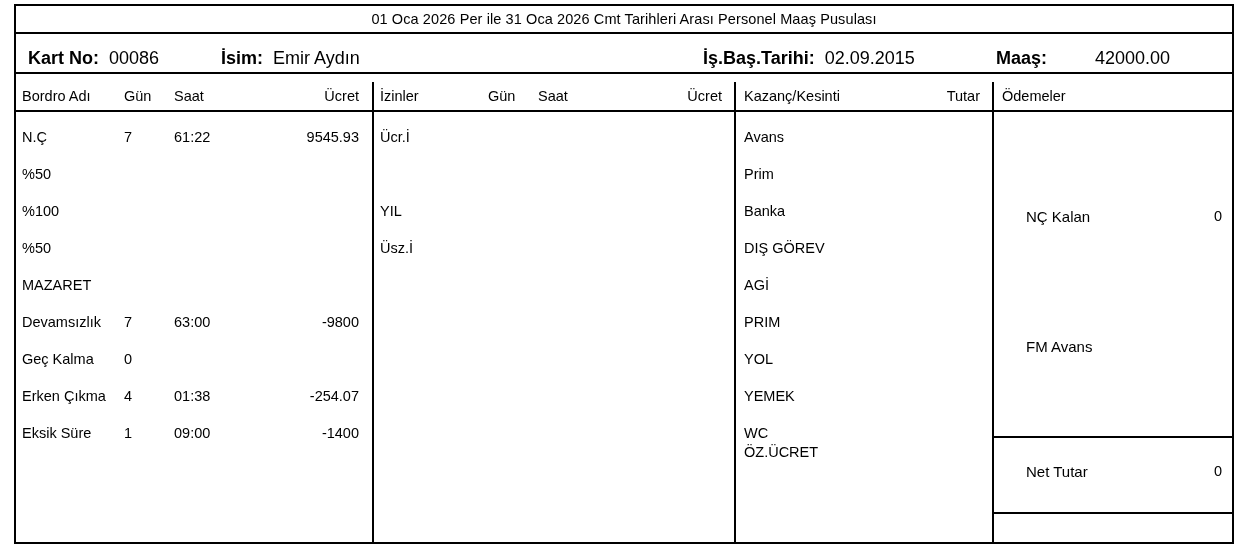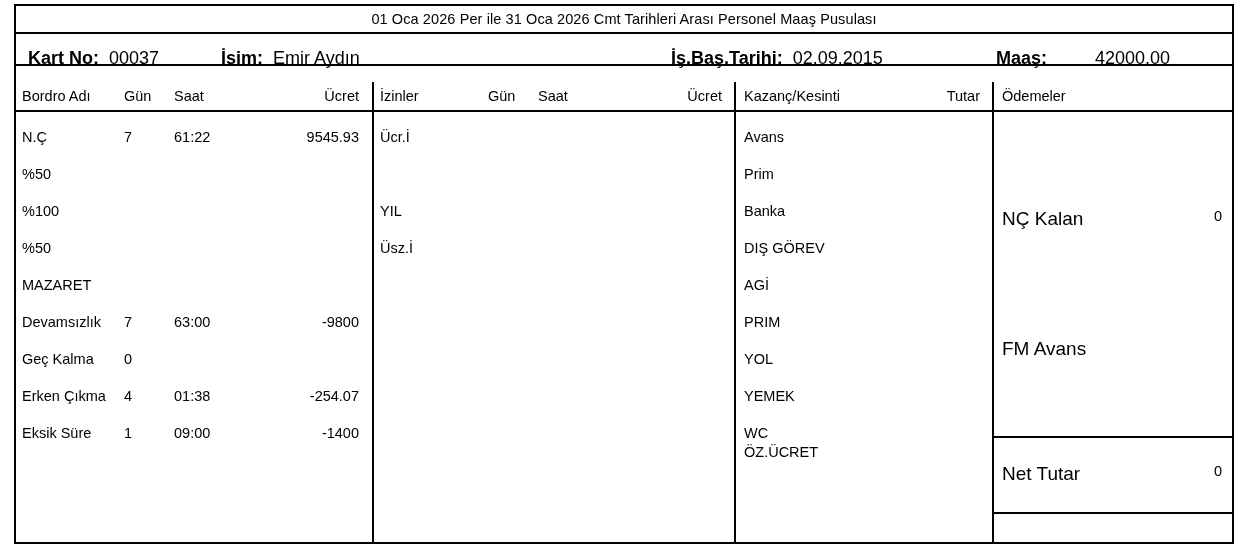--- a/index.html
+++ b/index.html
@@ -45,21 +45,21 @@
     font-size: 14.5px;
     letter-spacing: 0.1px;
     white-space: nowrap;
   }
   
   .info-row {
     position: absolute;
     left: 0;
     top: 28px;
     width: 100%;
-    height: 32px;
+    height: 40px;
     border-bottom: 2px solid #000;
     box-sizing: border-box;
   }
   .info-cell {
     position: absolute;
     top: 0;
     height: 48px;
     display: flex;
     align-items: center;
     white-space: nowrap;
@@ -122,22 +122,23 @@
   .col-right { text-align: right; }
 
   
   .pay-box {
     position: absolute;
     box-sizing: border-box;
     border-top: 2px solid #000;
   }
   .pay-label {
     position: absolute;
-    font-size: 19px;
-    white-space: nowrap;
+    font-size: 15px;
+    white-space: nowrap;
+    margin-left: 24px;
   }
   .pay-value {
     position: absolute;
     font-size: 14.5px;
     text-align: right;
     white-space: nowrap;
   }
 </style>
 </head>
 <body>
@@ -145,27 +146,27 @@
 <div id="page">
   <div class="sheet">
 
     <div class="title-row">
       <span class="title-text">01 Oca 2026 Per ile 31 Oca 2026 Cmt Tarihleri Arası Personel Maaş Pusulası</span>
     </div>
 
     <div class="info-row">
       <div class="info-cell" style="left:12px;">
         <span class="info-label">Kart No:</span>
-        <span class="info-value">00037</span>
+        <span class="info-value">00086</span>
       </div>
       <div class="info-cell" style="left:205px;">
         <span class="info-label">İsim:</span>
         <span class="info-value">Emir Aydın</span>
       </div>
-      <div class="info-cell" style="left:655px;">
+      <div class="info-cell" style="left:687px;">
         <span class="info-label">İş.Baş.Tarihi:</span>
         <span class="info-value">02.09.2015</span>
       </div>
       <div class="info-cell" style="left:980px;">
         <span class="info-label">Maaş:</span>
         <span class="info-value" style="margin-left:48px;">42000.00</span>
       </div>
     </div>
 
     <div class="head-row">

